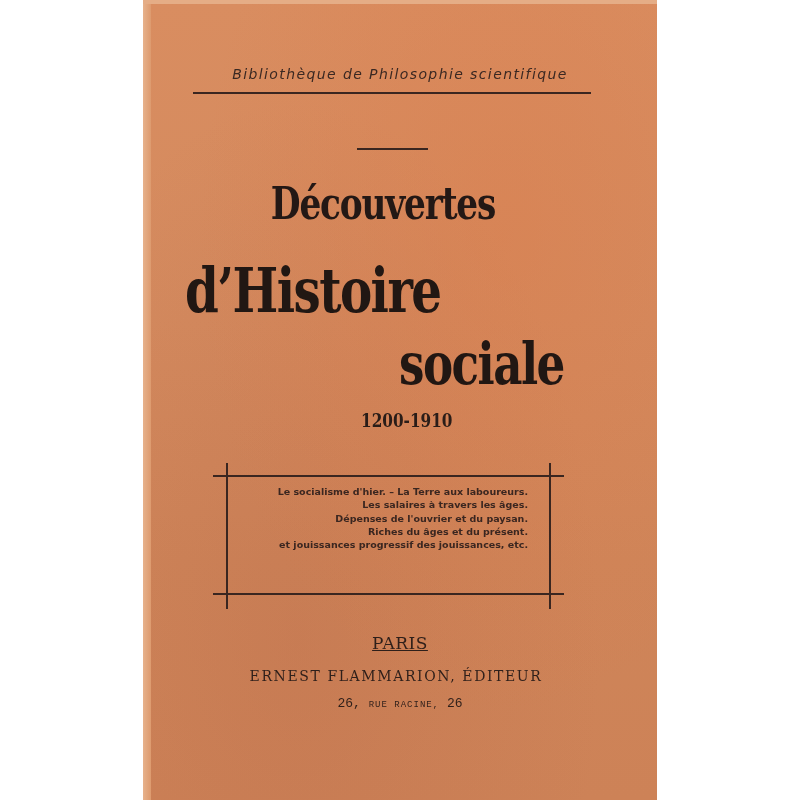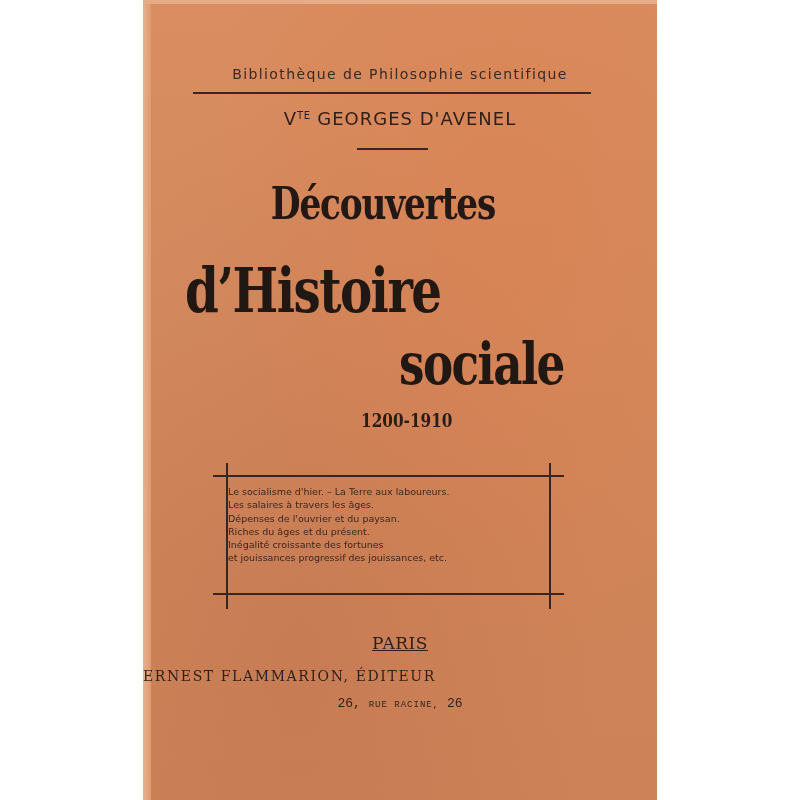--- a/index.html
+++ b/index.html
@@ -44,20 +44,21 @@
     height: 4px;
     background: #e5ad86;
   }
   .series {
     position: absolute;
     left: 50px;
     top: 66px;
     width: 414px;
     text-align: center;
     font-family: "DejaVu Sans", sans-serif;
+    font-style: italic;
     font-size: 14px;
     letter-spacing: 1.4px;
     color: #3a2822;
   }
   .rule {
     position: absolute;
     background: #3a2620;
   }
   .rule-top { left: 50px; top: 92px; width: 398px; height: 2px; }
   .author {
@@ -132,23 +133,23 @@
   .frame-line { position: absolute; background: #3a2620; }
   .fh-top { left: 70px; top: 475px; width: 351px; height: 2px; }
   .fh-bot { left: 70px; top: 593px; width: 351px; height: 2px; }
   .fv-left { left: 83px; top: 463px; width: 2px; height: 146px; }
   .fv-right { left: 406px; top: 463px; width: 2px; height: 146px; }
   .contents {
     position: absolute;
     left: 85px;
     top: 485px;
     width: 300px;
-    text-align: left;
+    text-align: right;
     font-family: "DejaVu Sans", sans-serif;
-    font-weight: normal;
+    font-weight: bold;
     font-size: 9.5px;
     line-height: 13.3px;
     color: #3a2620;
   }
   .contents div { white-space: nowrap; }
   .city {
     position: absolute;
     left: 0;
     top: 633px;
     width: 514px;
@@ -157,21 +158,21 @@
     font-size: 17px;
     letter-spacing: 0.5px;
     color: #2e1f1a;
     text-decoration: underline;
   }
   .publisher {
     position: absolute;
     left: 0;
     top: 668px;
     width: 506px;
-    text-align: left;
+    text-align: center;
     font-family: "DejaVu Serif", serif;
     font-size: 14px;
     letter-spacing: 1.6px;
     color: #2e1f1a;
   }
   .address {
     position: absolute;
     left: 0;
     top: 696px;
     width: 514px;
@@ -189,43 +190,38 @@
 <body>
 
 <div class="page">
   <div class="cover">
     <div class="spine"></div>
     <div class="top-edge"></div>
 
     <div class="series">Bibliothèque de Philosophie scientifique</div>
     <div class="rule rule-top"></div>
 
-    <div class="author">
-      <span>V</span><sup>TE</sup>
-      <span>GEORGES D'AVENEL</span>
-    </div>
     <div class="rule rule-short"></div>
 
     <div class="title1">Découvertes</div>
     <div class="title2">d’Histoire</div>
     <div class="title3">sociale</div>
 
     <div class="dates">1200-1910</div>
 
     <div class="frame-line fh-top"></div>
     <div class="frame-line fh-bot"></div>
     <div class="frame-line fv-left"></div>
     <div class="frame-line fv-right"></div>
 
     <div class="contents">
       <div>Le socialisme d'hier. – La Terre aux laboureurs.</div>
       <div>Les salaires à travers les âges.</div>
       <div>Dépenses de l'ouvrier et du paysan.</div>
       <div>Riches du âges et du présent.</div>
-      <div>Inégalité croissante des fortunes</div>
       <div>et jouissances progressif des jouissances, etc.</div>
     </div>
 
     <div class="city">PARIS</div>
     <div class="publisher">ERNEST FLAMMARION, ÉDITEUR</div>
     <div class="address">
       <span>26,</span>
       <span class="sc">RUE RACINE,</span>
       <span>26</span>
     </div>

